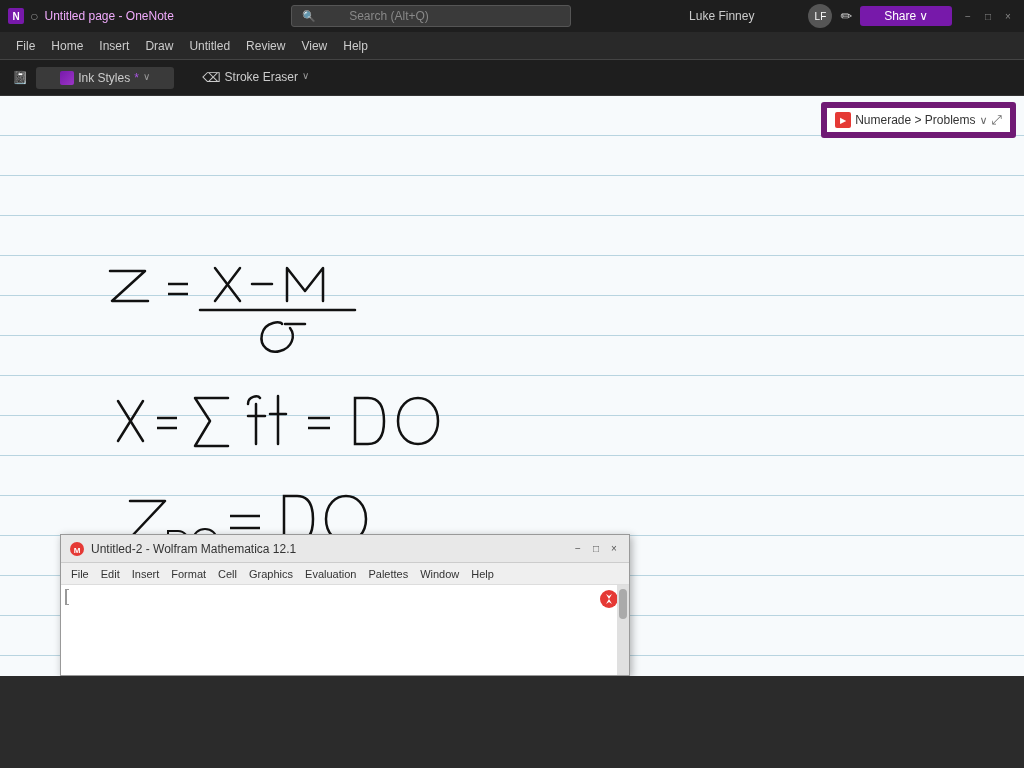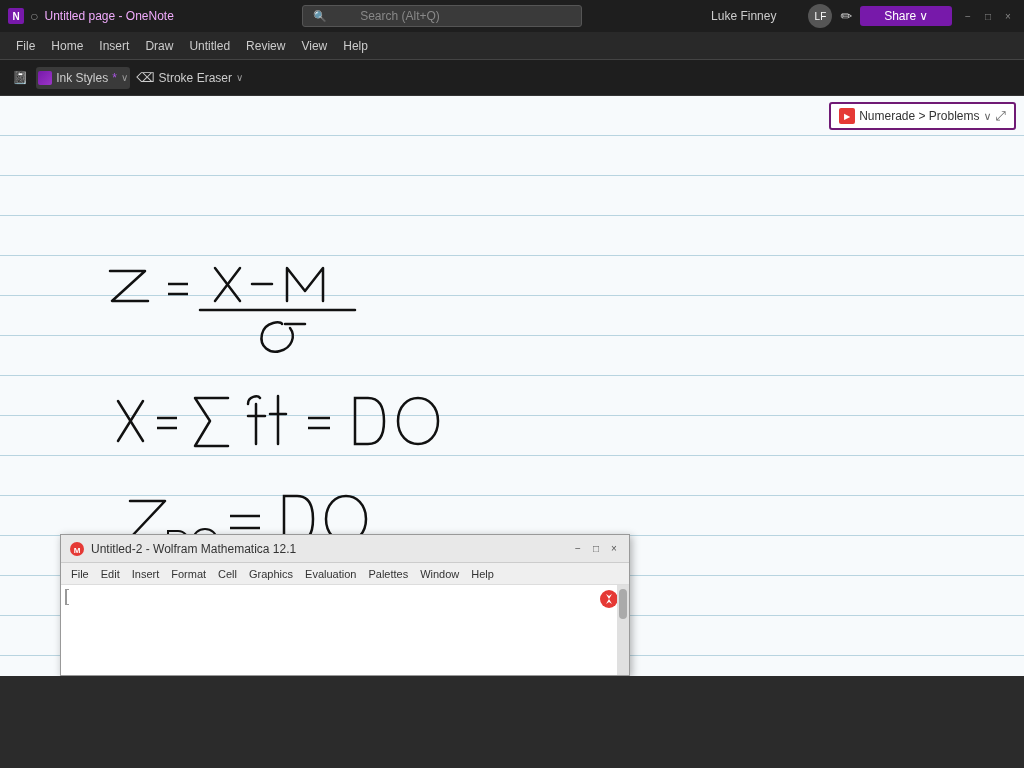--- a/index.html
+++ b/index.html
@@ -28,21 +28,21 @@
       color: #aaa;
       font-size: 12px;
       width: 280px;
       display: flex;
       align-items: center;
       gap: 6px;
     }
     .window-controls { display: flex; gap: 4px; }
     .win-btn { width: 16px; height: 16px; border-radius: 50%; cursor: pointer; display: flex; align-items: center; justify-content: center; font-size: 10px; color: #888; background: transparent; border: none; }
     .title-text { color: #f0abfc; font-size: 12px; }
-    .user-section { display: flex; align-items: center; gap: 0; color: #ccc; font-size: 12px; }
+    .user-section { display: flex; align-items: center; gap: 22px; color: #ccc; font-size: 12px; }
     .avatar { width: 24px; height: 24px; border-radius: 50%; background: #555; overflow: hidden; display: flex; align-items: center; justify-content: center; font-size: 10px; color: white; margin-left: 32px; }
     .pen-icon { color: #ccc; font-size: 14px; }
     .share-btn { background: #7719aa; color: white; border: none; border-radius: 3px; padding: 3px 24px; font-size: 12px; cursor: pointer; display: flex; align-items: center; gap: 3px; }
 
     
     #menubar {
       height: 28px;
       background: #292929;
       display: flex;
       align-items: center;
@@ -56,23 +56,22 @@
       height: 36px;
       background: #1e1e1e;
       display: flex;
       align-items: center;
       padding: 0 8px;
       gap: 4px;
       border-bottom: 1px solid #333;
     }
     .ribbon-btn {
       display: flex;
-      align-items: center;
       gap: 4px;
-      padding: 4px 2px;
+      padding: 4px 24px;
       color: #ccc;
       font-size: 12px;
       cursor: pointer;
       border-radius: 3px;
       border: none;
       background: transparent;
     }
     .ribbon-btn.active { background: #3a3a3a; }
     .ink-styles-icon { width: 14px; height: 14px; background: linear-gradient(135deg, #7719aa, #9b36c7); border-radius: 2px; display: inline-block; }
     .eraser-icon { font-size: 13px; }
@@ -86,21 +85,21 @@
       background: #f0f4f5;
       overflow: hidden;
     }
 
     
     #numerade-bar {
       position: absolute;
       top: 6px;
       right: 8px;
       background: white;
-      border: 2px solid #701a75;
+      border: 6px solid #701a75;
       border-radius: 3px;
       padding: 4px 8px;
       display: flex;
       align-items: center;
       gap: 4px;
       font-size: 12px;
       color: #333;
       z-index: 10;
     }
     .numerade-logo { width: 16px; height: 16px; background: #e53935; border-radius: 2px; display: flex; align-items: center; justify-content: center; }

